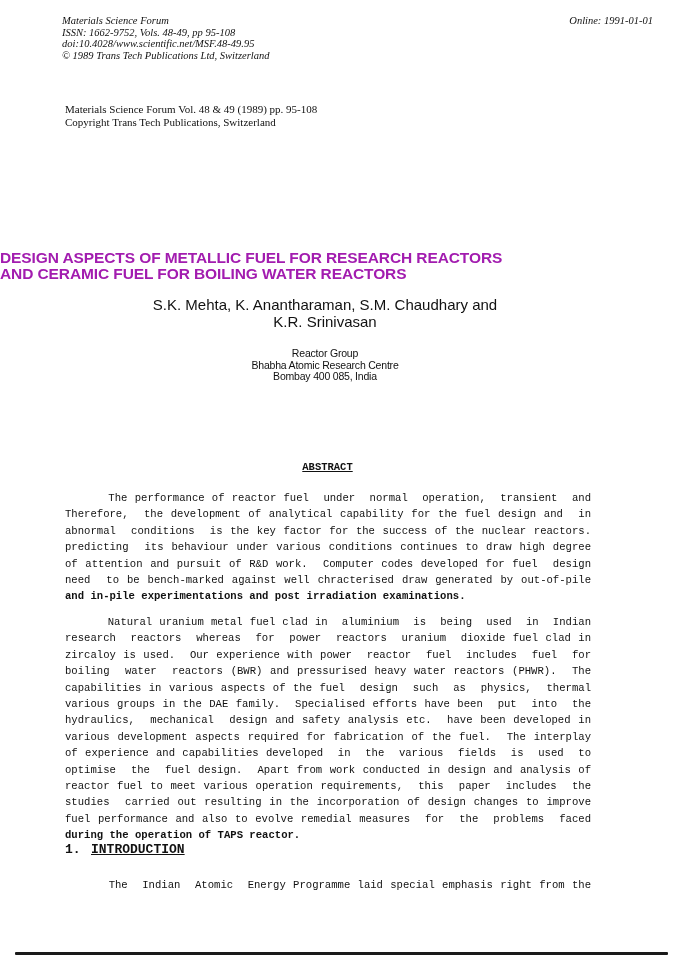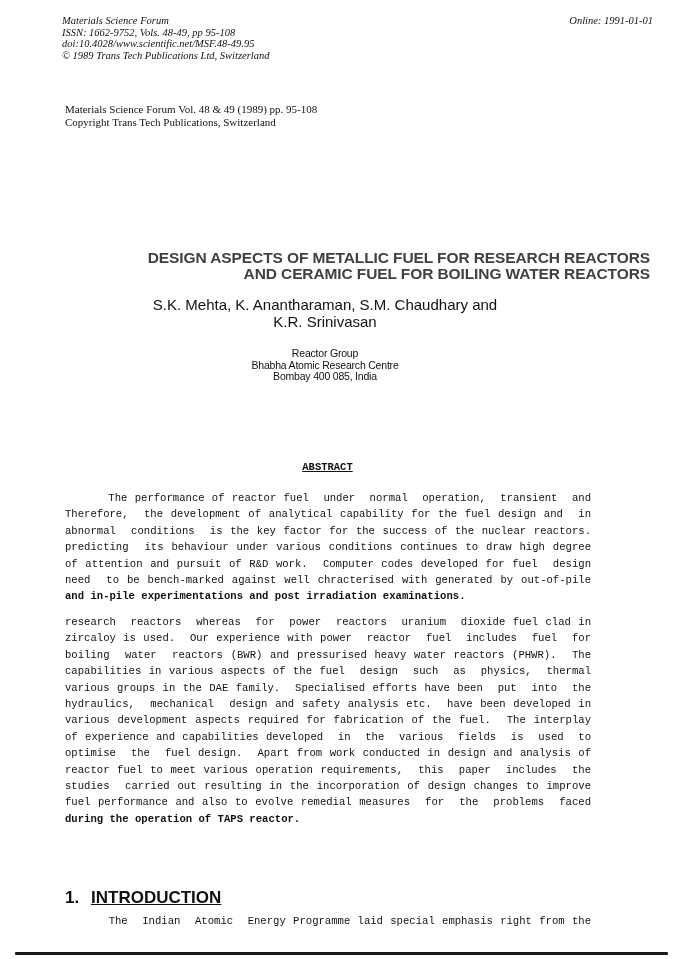--- a/index.html
+++ b/index.html
@@ -2,33 +2,33 @@
 <html><head>
   <meta charset="utf-8">
   <style>
     html, body { margin: 0; padding: 0; background: #ffffff; }
     body { width: 678px; height: 959px; position: relative; overflow: hidden; color: #111; }
     .meta { position: absolute; font-family: "Liberation Serif", serif; font-style: italic; font-size: 10.5px; line-height: 11.5px; color: #111; }
     .meta-left { left: 62px; top: 15px; }
     .meta-right { right: 25px; top: 15px; }
     .citation { position: absolute; left: 65px; top: 103px; font-family: "Liberation Serif", serif; font-size: 11px; line-height: 13px; color: #111; }
     .citation .ital { }
-    .title { position: absolute; left: 0; width: 650px; top: 250px; text-align: right; font-family: "Liberation Sans", sans-serif; font-weight: bold; font-size: 15.5px; line-height: 16px; color: #404040; letter-spacing: -0.1px; }
+    .title { position: absolute; left: 0; width: 650px; top: 250px; text-align: left; font-family: "Liberation Sans", sans-serif; font-weight: bold; font-size: 15.5px; line-height: 16px; color: #a21caf; letter-spacing: -0.1px; }
     .authors { position: absolute; left: 0; width: 650px; top: 296px; text-align: center; font-family: "Liberation Sans", sans-serif; font-size: 15px; line-height: 17px; color: #111; }
     .affil { position: absolute; left: 0; width: 650px; top: 348px; text-align: center; font-family: "Liberation Sans", sans-serif; font-size: 10.5px; line-height: 11.5px; color: #111; letter-spacing: -0.2px; }
     .abstract-heading { position: absolute; left: 0; width: 655px; top: 461px; text-align: center; font-family: "Liberation Mono", monospace; font-weight: bold; font-size: 10.5px; text-decoration: underline; color: #111; }
     .body-text { position: absolute; left: 65px; width: 526px; font-family: "Liberation Mono", monospace; font-size: 10.6px; line-height: 16.4px; color: #111; text-align: justify; }
     .para1 { top: 490px; }
     .para2 { top: 614px; }
     .body-text .line { display: block; white-space: pre; text-align: justify; text-align-last: justify; }
     .body-text .line.last { text-align-last: left; font-weight: bold; }
-    .section-heading { position: absolute; left: 65px; top: 888px; font-family: Liberation Sans, sans-serif; font-weight: bold; font-size: 17px; color: #111; }
+    .section-heading { position: absolute; left: 65px; top: 842px; font-family: Liberation Mono, monospace; font-weight: bold; font-size: 13px; color: #111; }
     .section-heading .num { display: inline-block; width: 26px; }
     .section-heading .txt { text-decoration: underline; }
-    .intro { top: 877px; margin-top: 36px; }
+    .intro { top: 877px; }
     .footer-rule { position: absolute; left: 15px; right: 10px; top: 952px; height: 3px; background: #1a1a1a; border-radius: 1px; }
   </style>
 </head>
 <body>
 
 <div class="meta meta-left">
   <div>Materials Science Forum</div>
   <div>ISSN: 1662-9752, Vols. 48-49, pp 95-108</div>
   <div>doi:10.4028/www.scientific.net/MSF.48-49.95</div>
   <div>© 1989 Trans Tech Publications Ltd, Switzerland</div>
@@ -57,25 +57,26 @@
 </div>
 
 <div class="abstract-heading">ABSTRACT</div>
 
 <div class="body-text para1">
   <span class="line">      The performance of reactor fuel  under  normal  operation,  transient  and</span>
   <span class="line">Therefore,  the development of analytical capability for the fuel design and  in</span>
   <span class="line">abnormal  conditions  is the key factor for the success of the nuclear reactors.</span>
   <span class="line">predicting  its behaviour under various conditions continues to draw high degree</span>
   <span class="line">of attention and pursuit of R&amp;D work.  Computer codes developed for fuel  design</span>
-  <span class="line">need  to be bench-marked against well chracterised with generated by out-of-pile</span>
+  <span class="line">need  to be bench-marked against well chracterised draw generated by out-of-pile</span>
   <span class="line last">and in-pile experimentations and post irradiation examinations.</span>
 </div>
 
 <div class="body-text para2">
+  <span class="line">      Natural uranium metal fuel clad in  aluminium  is  being  used  in  Indian</span>
   <span class="line">research  reactors  whereas  for  power  reactors  uranium  dioxide fuel clad in</span>
   <span class="line">zircaloy is used.  Our experience with power  reactor  fuel  includes  fuel  for</span>
   <span class="line">boiling  water  reactors (BWR) and pressurised heavy water reactors (PHWR).  The</span>
   <span class="line">capabilities in various aspects of the fuel  design  such  as  physics,  thermal</span>
   <span class="line">various groups in the DAE family.  Specialised efforts have been  put  into  the</span>
   <span class="line">hydraulics,  mechanical  design and safety analysis etc.  have been developed in</span>
   <span class="line">various development aspects required for fabrication of the fuel.  The interplay</span>
   <span class="line">of experience and capabilities developed  in  the  various  fields  is  used  to</span>
   <span class="line">optimise  the  fuel design.  Apart from work conducted in design and analysis of</span>
   <span class="line">reactor fuel to meet various operation requirements,  this  paper  includes  the</span>

